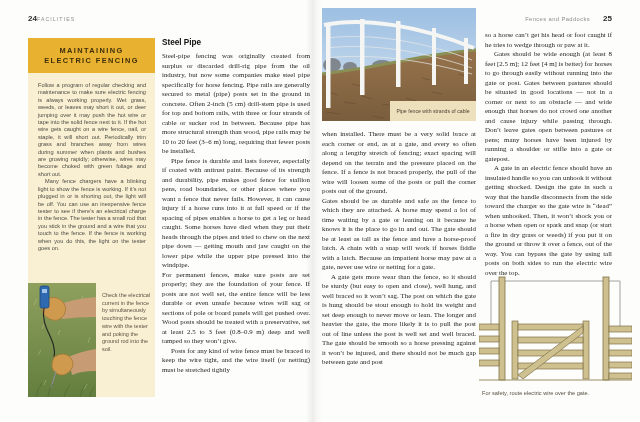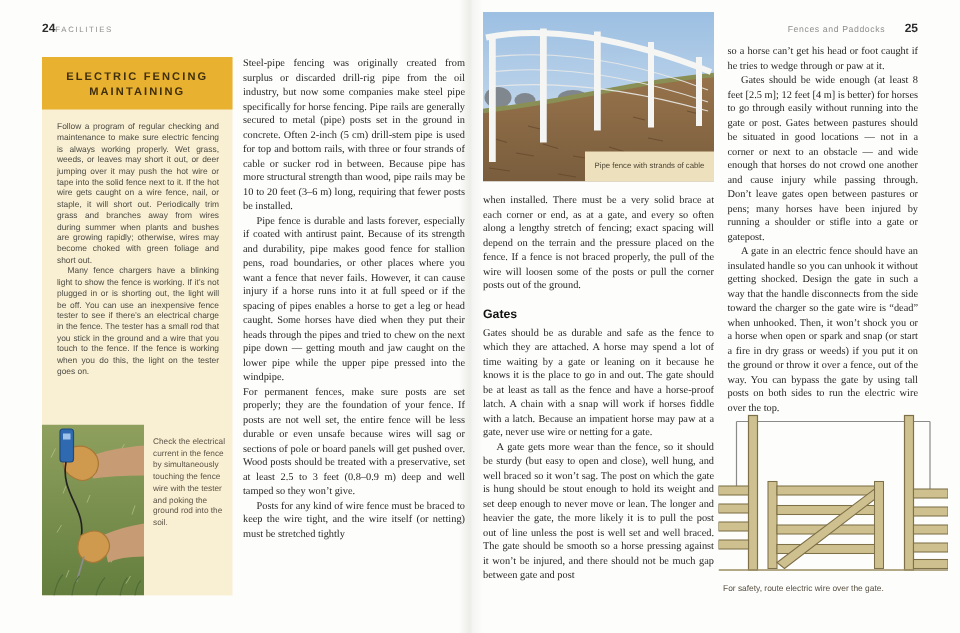--- a/index.html
+++ b/index.html
@@ -66,22 +66,22 @@
     <span class="runhead">FACILITIES</span>
   </div>
 
   <div class="hdr-right">
     <span class="runhead tc">Fences and Paddocks</span>
     <span class="folio">25</span>
   </div>
 
   <aside class="sidebar">
     <div class="sb-head">
+      <div>MAINTAINING</div>
       <div>ELECTRIC FENCING</div>
-      <div>MAINTAINING</div>
     </div>
     <div class="sb-body">
       <p class="sb-p">Follow a program of regular checking and maintenance to make sure electric fencing is always working properly. Wet grass, weeds, or leaves may short it out, or deer jumping over it may push the hot wire or tape into the solid fence next to it. If the hot wire gets caught on a wire fence, nail, or staple, it will short out. Periodically trim grass and branches away from wires during summer when plants and bushes are growing rapidly; otherwise, wires may become choked with green foliage and short out.</p>
       <p class="sb-p indent">Many fence chargers have a blinking light to show the fence is working. If it’s not plugged in or is shorting out, the light will be off. You can use an inexpensive fence tester to see if there’s an electrical charge in the fence. The tester has a small rod that you stick in the ground and a wire that you touch to the fence. If the fence is working when you do this, the light on the tester goes on.</p>
     </div>
 
     <div class="tester-photo">
       <svg viewBox="0 0 68 114">
         <defs>
           <linearGradient id="grass" x1="0" y1="0" x2="0" y2="1">
@@ -103,20 +103,21 @@
         <path d="M28 88 L23 105" stroke="#8c8c8c" stroke-width="1.2"></path>
         <g stroke="#516d37" stroke-width="0.8" fill="none">
           <path d="M8 114 q2 -10 6 -14 M20 114 q1 -9 5 -13 M36 114 q2 -8 6 -12 M52 114 q2 -9 5 -12 M62 114 q1 -7 4 -10"></path>
         </g>
       </svg>
     </div>
     <div class="sb-caption">Check the electrical current in the fence by simultaneously touching the fence wire with the tester and poking the ground rod into the soil.</div>
   </aside>
 
   <section class="col colA">
+    <h3 class="h first">Steel Pipe</h3>
     <p class="b">Steel-pipe fencing was originally created from surplus or discarded drill-rig pipe from the oil industry, but now some companies make steel pipe specifically for horse fencing. Pipe rails are generally secured to metal (pipe) posts set in the ground in concrete. Often 2-inch (5 cm) drill-stem pipe is used for top and bottom rails, with three or four strands of cable or sucker rod in between. Because pipe has more structural strength than wood, pipe rails may be 10 to 20 feet (3–6 m) long, requiring that fewer posts be installed.</p>
     <p class="b ind">Pipe fence is durable and lasts forever, especially if coated with antirust paint. Because of its strength and durability, pipe makes good fence for stallion pens, road boundaries, or other places where you want a fence that never fails. However, it can cause injury if a horse runs into it at full speed or if the spacing of pipes enables a horse to get a leg or head caught. Some horses have died when they put their heads through the pipes and tried to chew on the next pipe down — getting mouth and jaw caught on the lower pipe while the upper pipe pressed into the windpipe.</p>
     <p class="b">For permanent fences, make sure posts are set properly; they are the foundation of your fence. If posts are not well set, the entire fence will be less durable or even unsafe because wires will sag or sections of pole or board panels will get pushed over. Wood posts should be treated with a preservative, set at least 2.5 to 3 feet (0.8–0.9 m) deep and well tamped so they won’t give.</p>
     <p class="b ind">Posts for any kind of wire fence must be braced to keep the wire tight, and the wire itself (or netting) must be stretched tightly</p>
   </section>
 
   <figure class="pipe-photo" style="margin:0">
     <svg viewBox="0 0 154 113">
       <defs>
         <linearGradient id="sky" x1="0" y1="0" x2="0" y2="1">
@@ -153,21 +154,20 @@
         <rect x="74" y="13" width="4.5" height="66"></rect>
         <rect x="110" y="20" width="4" height="57"></rect>
         <rect x="142" y="30" width="4" height="46"></rect>
       </g>
     </svg>
     <figcaption class="photo-cap">Pipe fence with strands of cable</figcaption>
   </figure>
 
   <section class="col colB">
     <p class="b">when installed. There must be a very solid brace at each corner or end, as at a gate, and every so often along a lengthy stretch of fencing; exact spacing will depend on the terrain and the pressure placed on the fence. If a fence is not braced properly, the pull of the wire will loosen some of the posts or pull the corner posts out of the ground.</p>
-    <h3 class="h">Gates</h3>
     <p class="b">Gates should be as durable and safe as the fence to which they are attached. A horse may spend a lot of time waiting by a gate or leaning on it because he knows it is the place to go in and out. The gate should be at least as tall as the fence and have a horse-proof latch. A chain with a snap will work if horses fiddle with a latch. Because an impatient horse may paw at a gate, never use wire or netting for a gate.</p>
     <p class="b ind">A gate gets more wear than the fence, so it should be sturdy (but easy to open and close), well hung, and well braced so it won’t sag. The post on which the gate is hung should be stout enough to hold its weight and set deep enough to never move or lean. The longer and heavier the gate, the more likely it is to pull the post out of line unless the post is well set and well braced. The gate should be smooth so a horse pressing against it won’t be injured, and there should not be much gap between gate and post</p>
   </section>
 
   <section class="col colC">
     <p class="b">so a horse can’t get his head or foot caught if he tries to wedge through or paw at it.</p>
     <p class="b ind">Gates should be wide enough (at least 8 feet [2.5 m]; 12 feet [4 m] is better) for horses to go through easily without running into the gate or post. Gates between pastures should be situated in good locations — not in a corner or next to an obstacle — and wide enough that horses do not crowd one another and cause injury while passing through. Don’t leave gates open between pastures or pens; many horses have been injured by running a shoulder or stifle into a gate or gatepost.</p>
     <p class="b ind">A gate in an electric fence should have an insulated handle so you can unhook it without getting shocked. Design the gate in such a way that the handle disconnects from the side toward the charger so the gate wire is “dead” when unhooked. Then, it won’t shock you or a horse when open or spark and snap (or start a fire in dry grass or weeds) if you put it on the ground or throw it over a fence, out of the way. You can bypass the gate by using tall posts on both sides to run the electric wire over the top.</p>
   </section>
 

